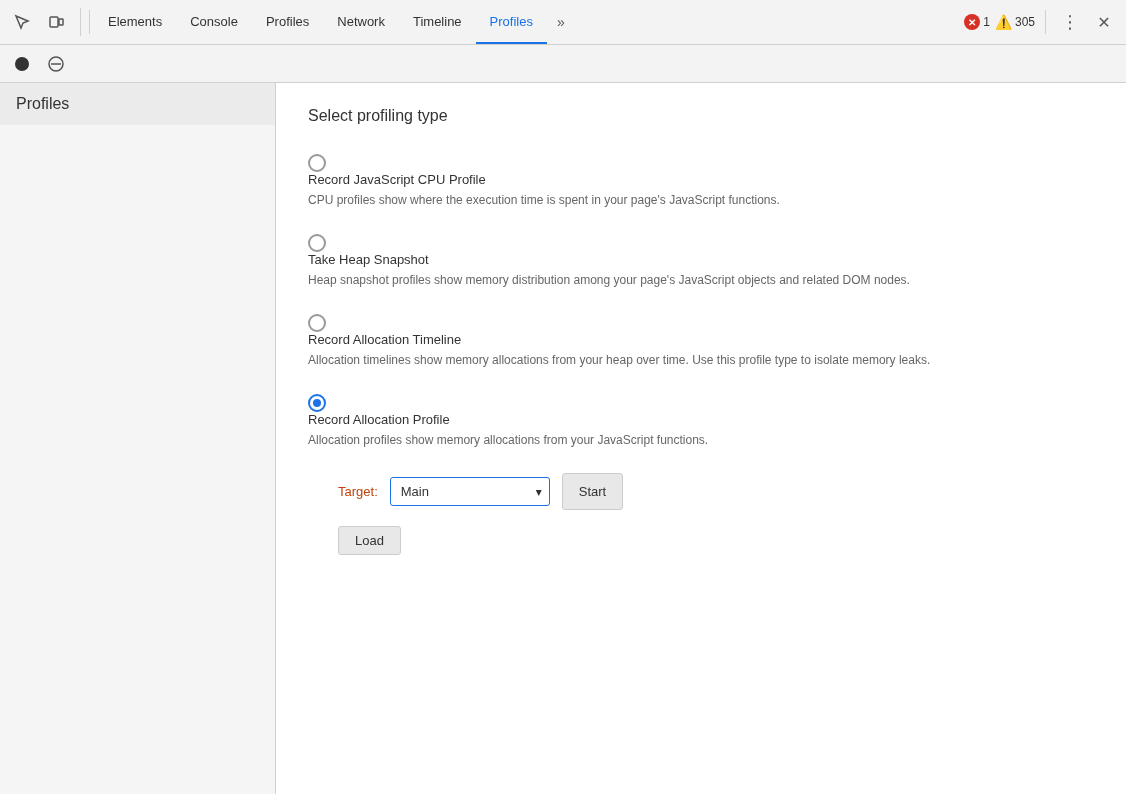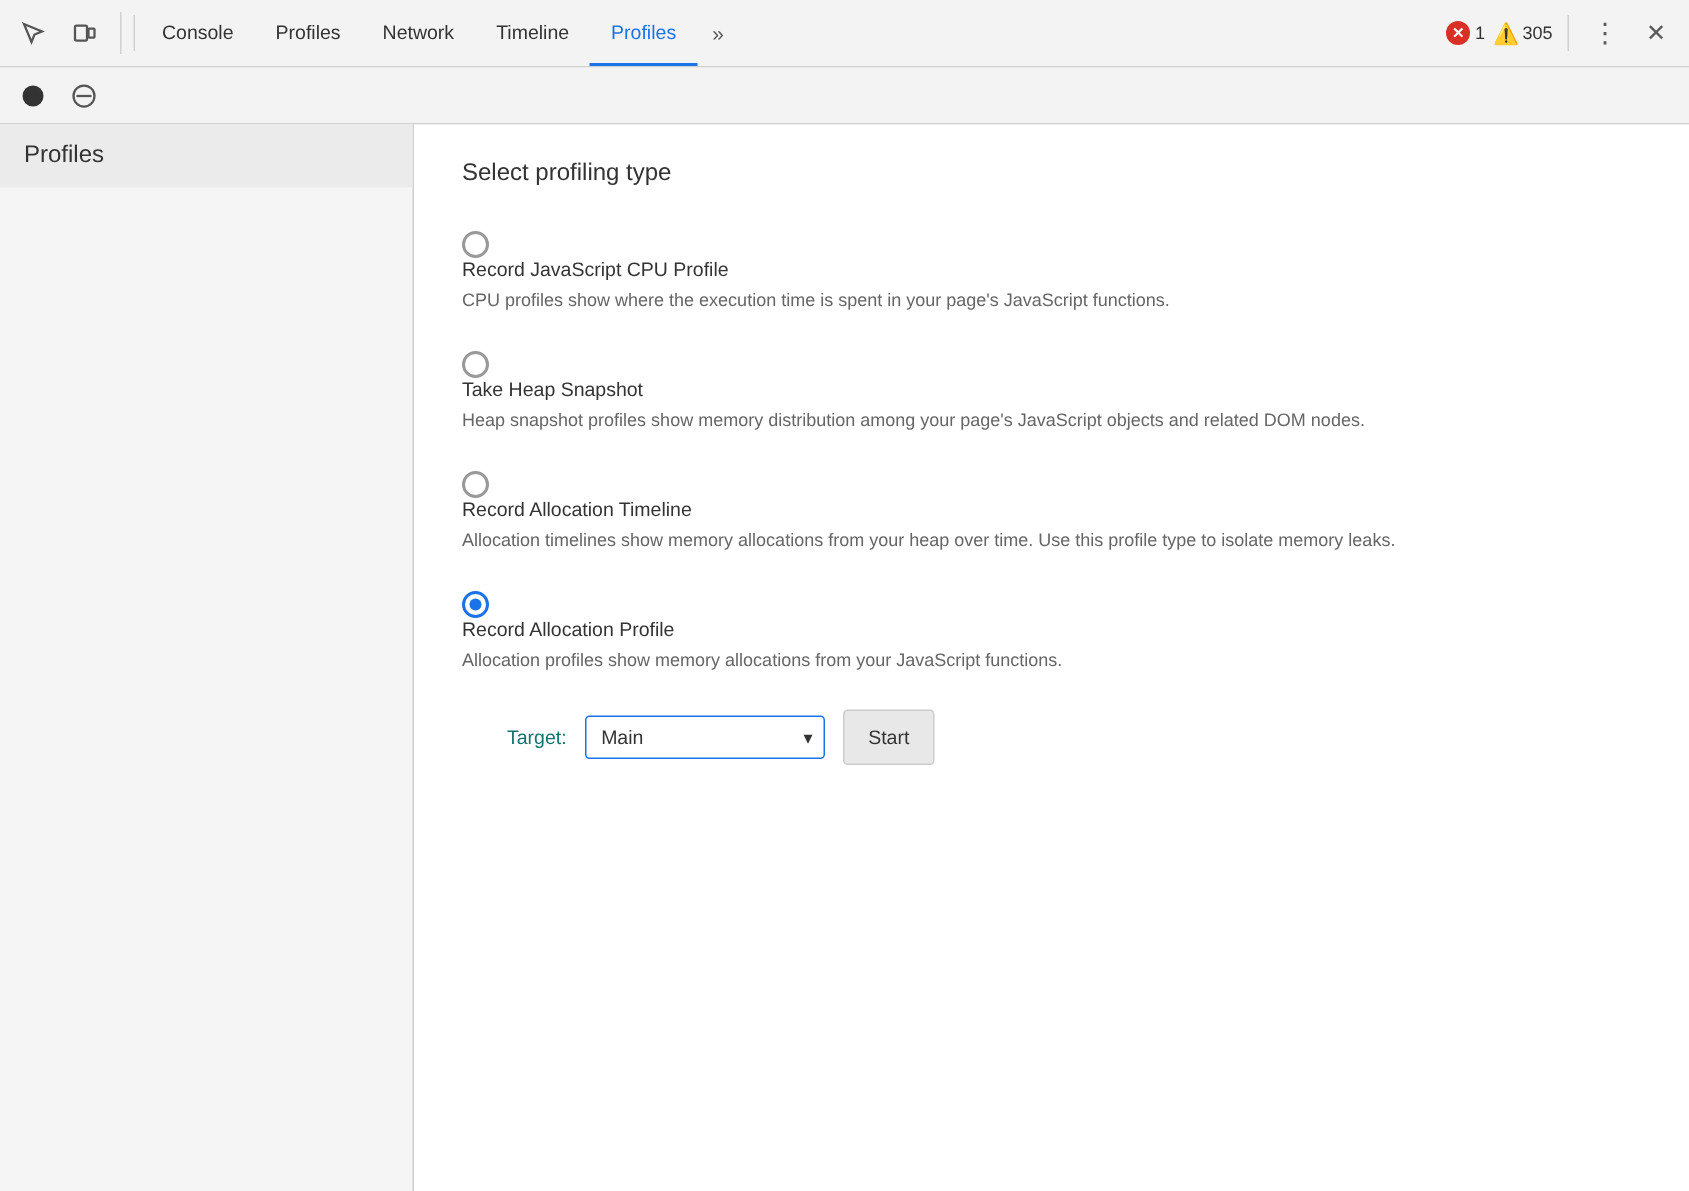--- a/index.html
+++ b/index.html
@@ -240,21 +240,21 @@
     .target-row {
       display: flex;
       align-items: center;
       gap: 12px;
       margin-top: 20px;
       margin-left: 30px;
     }
 
     .target-label {
       font-size: 13px;
-      color: #0f766e;
+      color: #c2410c;
     }
 
     .target-select {
       padding: 6px 40px 6px 10px;
       border: 1px solid #1a73e8;
       border-radius: 3px;
       background: #fff;
       font-size: 13px;
       cursor: pointer;
       appearance: none;
@@ -333,20 +333,23 @@
     </div>
     <div class="toolbar-icon-btn">
       <svg width="16" height="16" viewBox="0 0 16 16" fill="none">
         <rect x="2" y="3" width="8" height="10" rx="1" stroke="#555" stroke-width="1.5"></rect>
         <rect x="11" y="5" width="4" height="6" rx="0.5" stroke="#555" stroke-width="1.5"></rect>
       </svg>
     </div>
   </div>
   <div class="divider-line"></div>
   <div class="toolbar-tabs">
+    <div class="tab-item">
+      <span>Elements</span>
+    </div>
     <div class="tab-item">
       <span>Console</span>
     </div>
     <div class="tab-item">
       <span>Profiles</span>
     </div>
     <div class="tab-item">
       <span>Network</span>
     </div>
     <div class="tab-item">
@@ -447,14 +450,17 @@
       <span class="target-label">Target:</span>
       <div class="select-wrapper">
         <select class="target-select">
           <option>Main</option>
         </select>
         <span class="select-arrow">▾</span>
       </div>
       <button class="start-btn">Start</button>
     </div>
 
+    <div>
+      <button class="load-btn">Load</button>
+    </div>
   </div>
 </div>
 
 </body></html>

